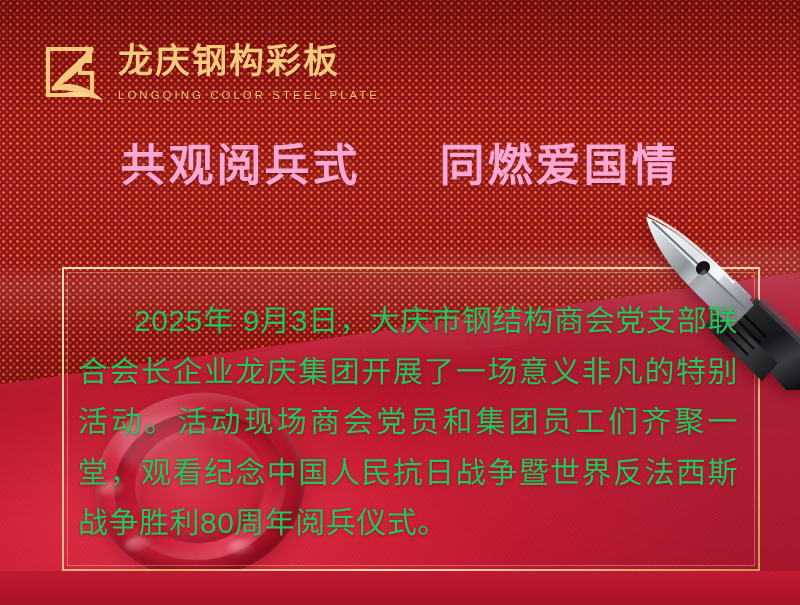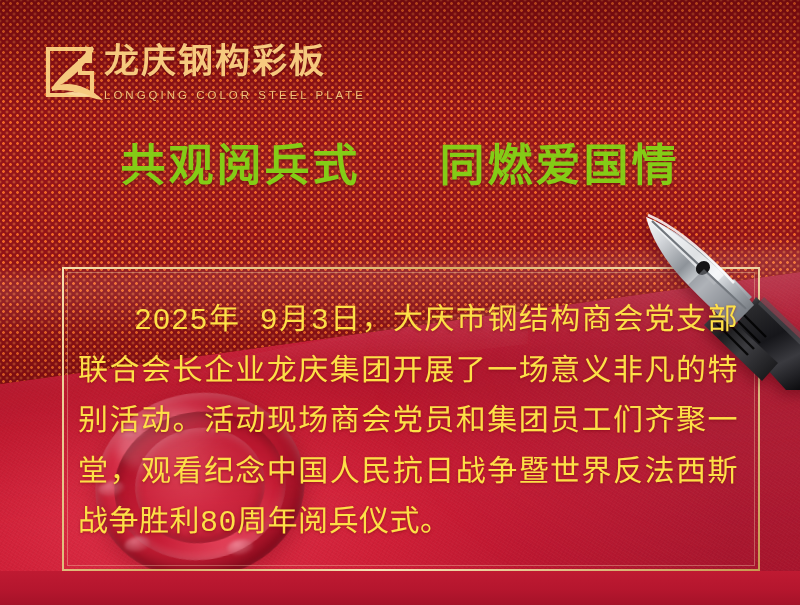--- a/index.html
+++ b/index.html
@@ -156,20 +156,21 @@
     filter: blur(6px);
   }
 
   
   .logo {
     position: absolute;
     left: 44px;
     top: 43px;
     display: flex;
     align-items: center;
+    gap: 14px;
     z-index: 6;
   }
   .logo-mark {
     width: 60px;
     height: 58px;
     flex: 0 0 auto;
   }
   .logo-words { display: flex; flex-direction: column; }
   .logo-cn {
     font-size: 35px;
@@ -192,21 +193,21 @@
 
   
   .headline {
     position: absolute;
     left: 0; right: 0;
     top: 140px;
     text-align: center;
     z-index: 6;
     font-size: 45px;
     font-weight: 700;
-    color: #84cc16;
+    color: #f9a8d4;
     letter-spacing: 3px;
     line-height: 1.15;
     white-space: nowrap;
     text-shadow:
       0 2px 3px rgba(95,0,10,.55),
       0 0 14px rgba(255,215,150,.14);
   }
   .headline .gap { display: inline-block; width: 48px; }
 
   
@@ -238,29 +239,28 @@
     filter: drop-shadow(-3px 5px 7px rgba(80,0,10,.45));
   }
 
   
   .body-text {
     position: absolute;
     left: 78px;
     top: 296px;
     width: 660px;
     z-index: 8;
-    color: #fde047;
+    color: #22c55e;
     font-size: 30px;
     line-height: 50.5px;
     letter-spacing: .5px;
     text-indent: 56px;
     text-align: justify;
     text-justify: inter-ideograph;
     text-shadow: 0 1px 3px rgba(110,0,12,.50);
-    font-family: Liberation Mono, monospace;
   }
 
   
   .bottom-band {
     position: absolute;
     left: 0; right: 0; bottom: 0; height: 34px;
     background: linear-gradient(180deg, #bf1a32 0%, #b5162e 55%, #a51228 100%);
     z-index: 3;
   }
 </style>

